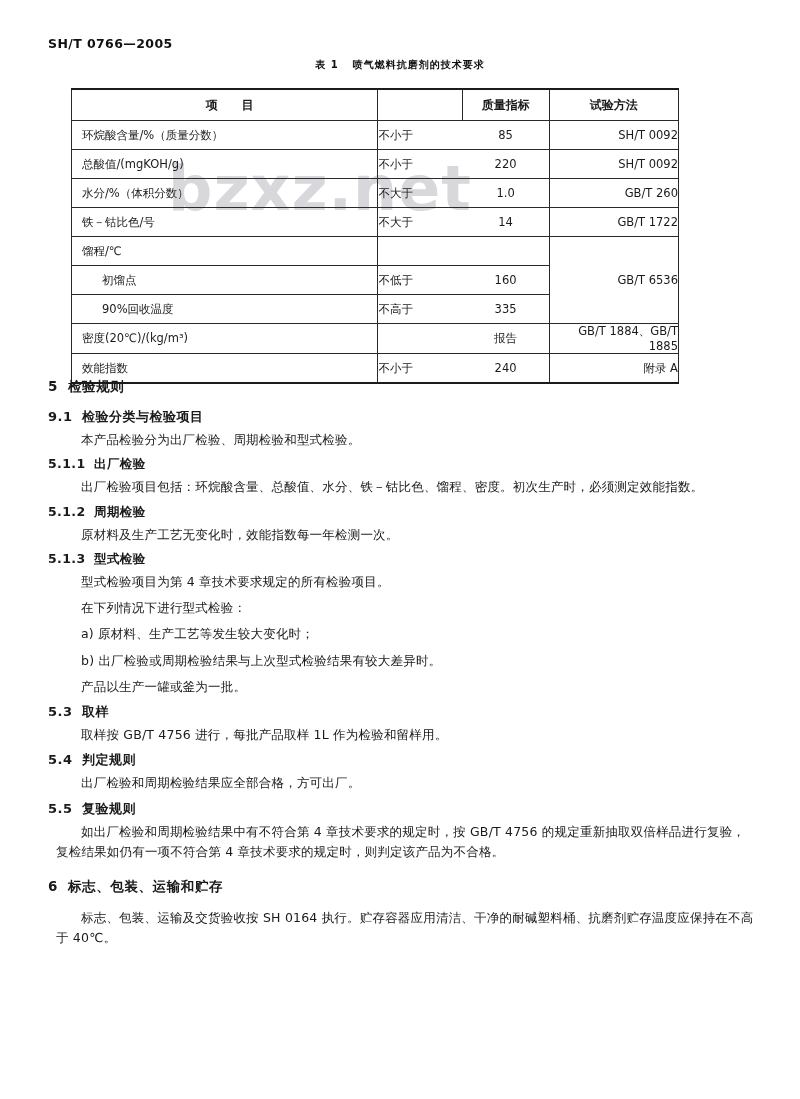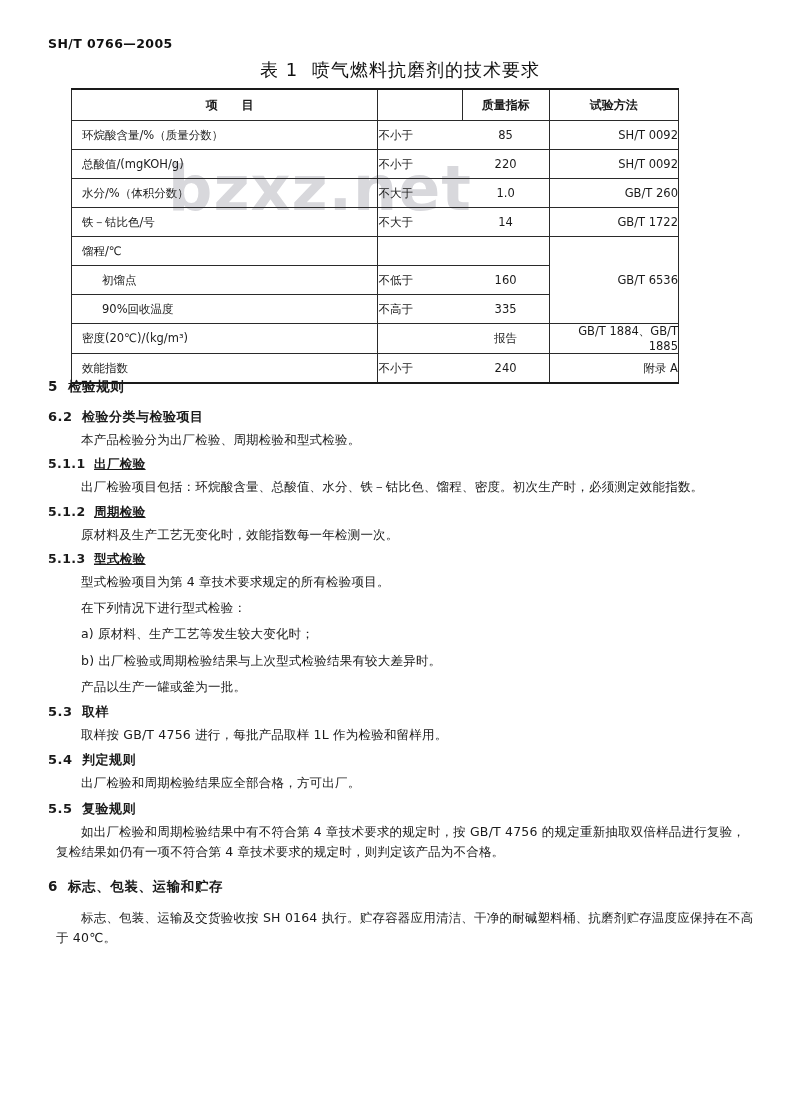--- a/index.html
+++ b/index.html
@@ -31,22 +31,22 @@
     letter-spacing: 0.4px;
     color: #111;
   }
 
   .table-title {
     position: absolute;
     left: 0;
     right: 0;
     top: 58px;
     text-align: center;
-    font-size: 18px;
-    font-weight: normal;
+    font-size: 10px;
+    font-weight: bold;
     letter-spacing: 1px;
     color: #111;
   }
   .table-title .tnum {
     margin-right: 14px;
   }
 
   
   .watermark {
     position: absolute;
@@ -121,21 +121,20 @@
     font-weight: bold;
     margin: 0 0 4px 0;
     letter-spacing: 0.5px;
   }
   .h2 .num { display: inline-block; min-width: 34px; }
   .h3 {
     font-size: 12.5px;
     font-weight: bold;
     margin: 0 0 4px 0;
     letter-spacing: 0.4px;
-    text-decoration: underline;
   }
   .h3 .num { display: inline-block; min-width: 46px; }
   .para {
     font-size: 12.5px;
     line-height: 1.62;
     margin: 0 0 6px 8px;
     text-indent: 25px;
     letter-spacing: 0.2px;
   }
   .gap-md { height: 10px; }
@@ -225,21 +224,21 @@
     </tbody>
   </table>
 
   <div class="content">
 
     <div class="h1">
       <span class="num">5</span><span>检验规则</span>
     </div>
 
     <div class="h2">
-      <span class="num">6.2</span><span>检验分类与检验项目</span>
+      <span class="num">9.1</span><span>检验分类与检验项目</span>
     </div>
     <p class="para">本产品检验分为出厂检验、周期检验和型式检验。</p>
 
     <div class="h3">
       <span class="num">5.1.1</span><span>出厂检验</span>
     </div>
     <p class="para">出厂检验项目包括：环烷酸含量、总酸值、水分、铁－钴比色、馏程、密度。初次生产时，必须测定效能指数。</p>
 
     <div class="h3">
       <span class="num">5.1.2</span><span>周期检验</span>

